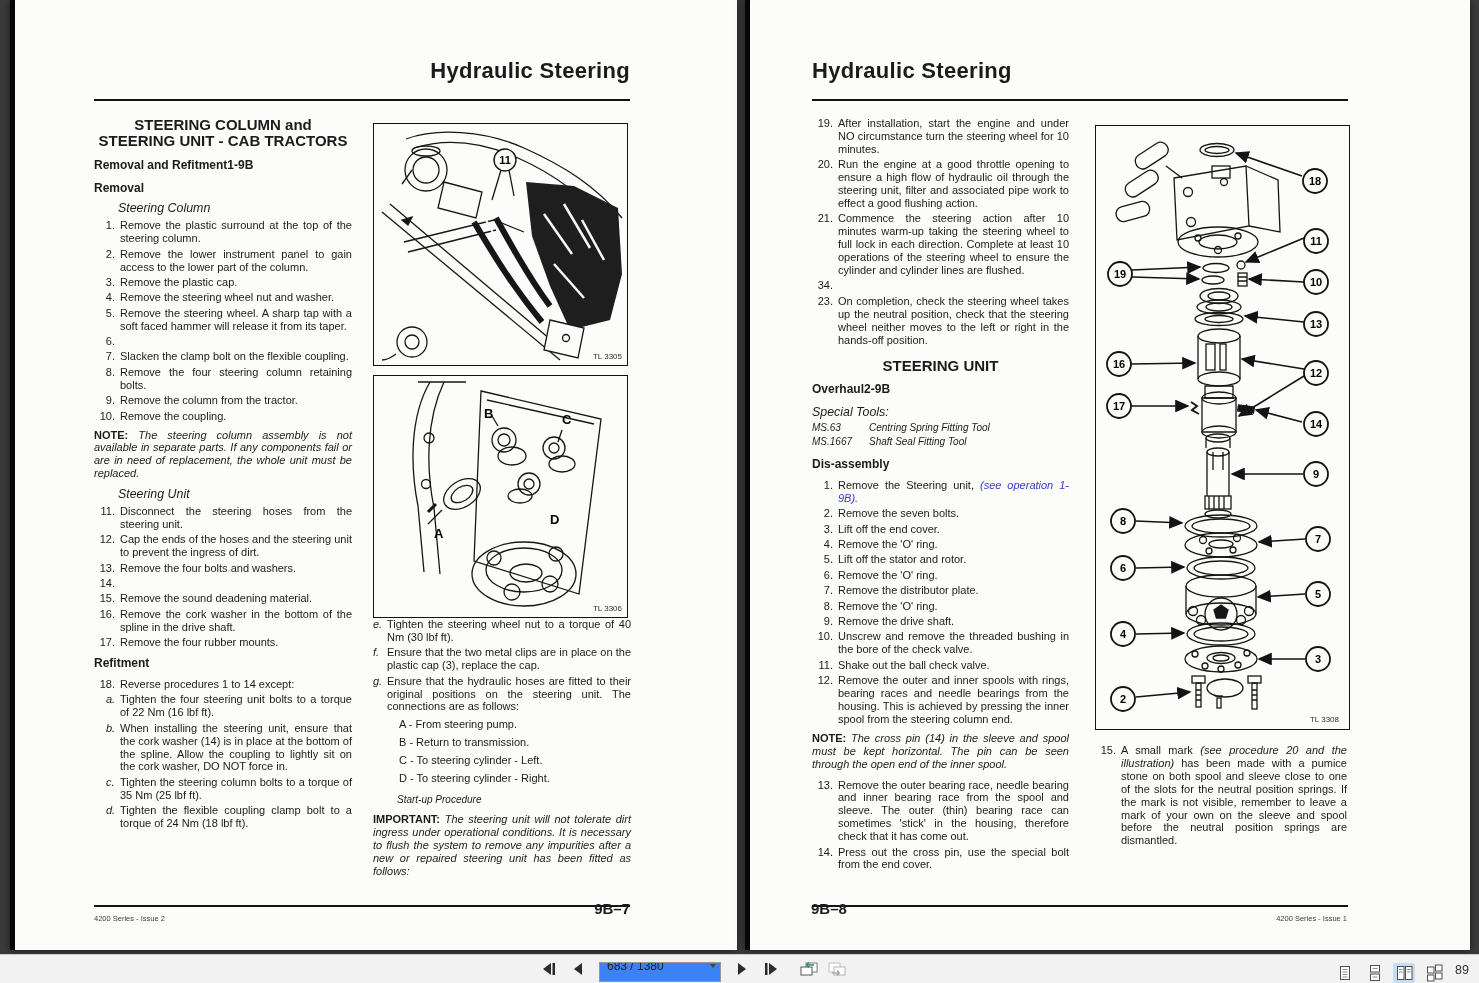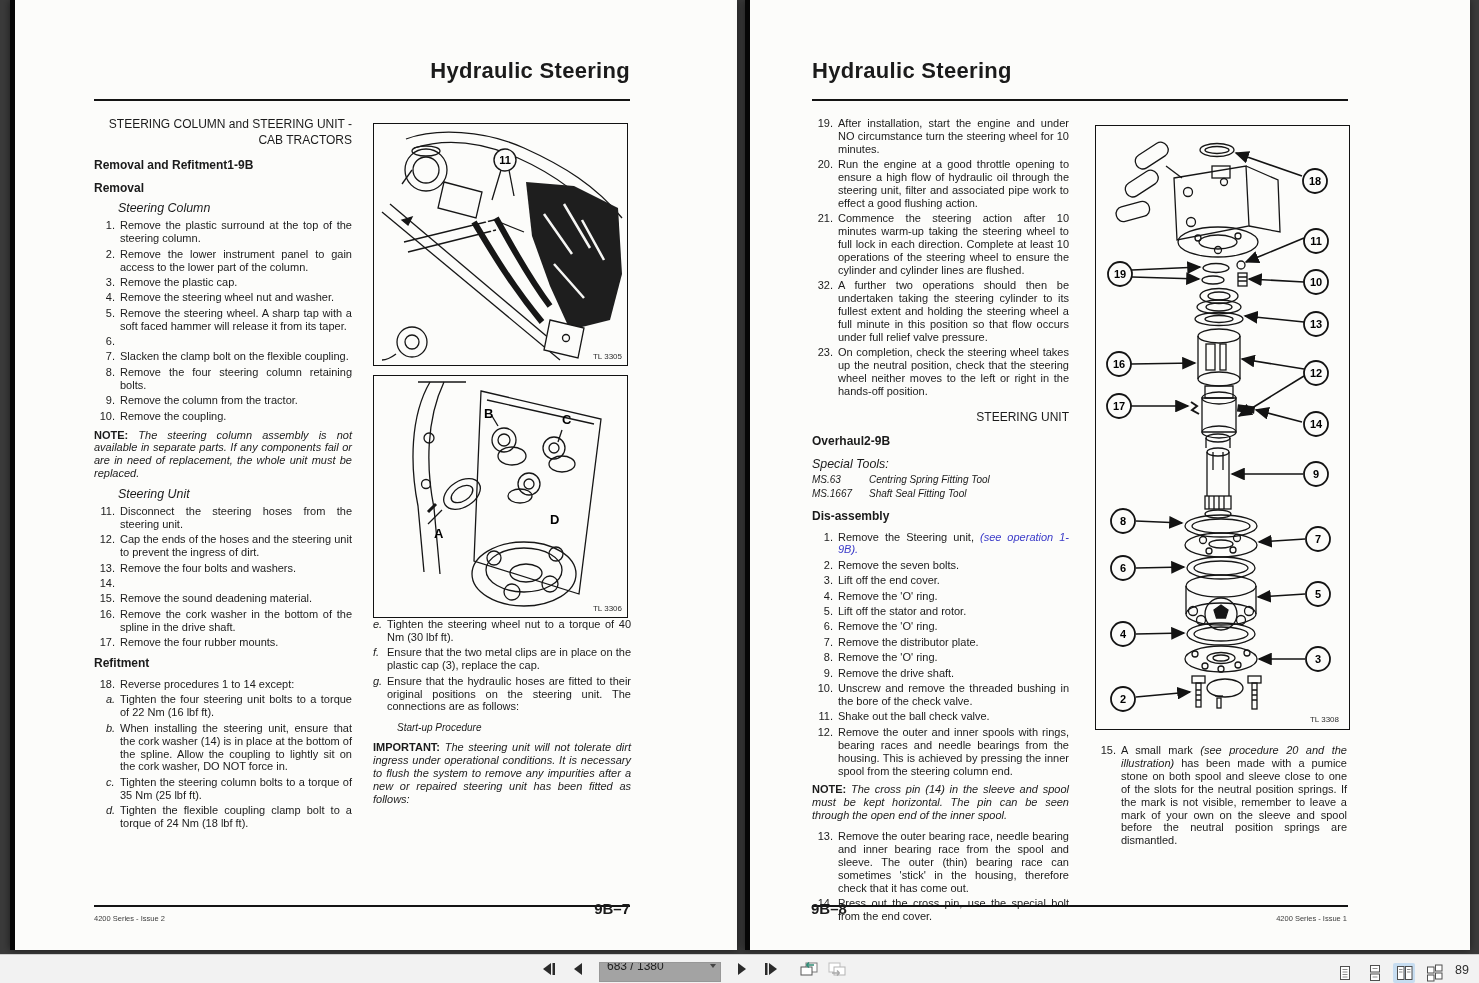--- a/index.html
+++ b/index.html
@@ -15,21 +15,21 @@
 #pgL .trule{left:84px;width:536px}
 #pgR .trule{left:67px;width:536px}
 .frule{position:absolute;top:905px;height:1.6px;background:#141414}
 #pgL .frule{left:84px;width:536px}
 #pgR .frule{left:67px;width:536px}
 .col{position:absolute;font-size:11px;line-height:12.9px;text-align:justify}
 #colLA{left:84px;top:117px;width:258px}
 #colLB{left:363px;top:123px;width:258px}
 #colRA{left:67px;top:117px;width:257px}
 #colRB{left:350px;top:125px;width:252px}
-.hsec{font-size:12px;line-height:15.8px;font-weight:normal;margin:0 0 10px;text-align:right}
+.hsec{font-size:15px;line-height:15.8px;font-weight:bold;margin:0 0 10px;text-align:center}
 .hrow{display:flex;justify-content:flex-start;font-size:12px;font-weight:bold;margin:0 0 10px}
 .hbold{font-size:12px;font-weight:bold;margin:0 0 8px}
 .hital{font-size:12.4px;font-style:italic;margin:2px 0 4px 24px;text-align:left}
 .hital2{font-size:12.4px;font-style:italic;margin:0 0 2px;text-align:left}
 .startup{font-size:10px;font-style:italic;margin:9px 0 6px 24px;text-align:left}
 ul.steps{list-style:none;margin:0 0 4px;padding:0}
 .step{display:flex;margin:0 0 2.5px}
 .step .n{flex:0 0 21px;padding-right:5px;text-align:right}
 .step .t{flex:1;text-align:justify}
 .ltr .n{flex:0 0 14px;padding-right:0;text-align:left;font-style:italic}
@@ -53,21 +53,21 @@
 #pgL .ftr-page{right:107px}
 #pgR .ftr-page{left:66px}
 #pgR .ftr-small{right:123px}
 .link{color:#3a3ac8;font-style:italic}
 
 .tbar{position:absolute;left:0;right:0;bottom:0;height:28px;background:#f2f2f2;border-top:1px solid #cdcdcd}
 .nav{position:absolute;left:537px;top:0;height:28px;display:flex;align-items:center;gap:5px}
 .tbtn,.vbtn{border:0;background:transparent;display:flex;align-items:center;justify-content:center;padding:0;cursor:pointer}
 .tbtn{width:24px;height:22px}
 .pwrap{position:relative;margin:0 4px}
-.pinput{width:122px;height:20px;border:1px solid #979797;background:#a3a3a3;font:12px "Liberation Sans",sans-serif;padding:0 16px 12px 7px;box-sizing:border-box;color:#222}
+.pinput{width:122px;height:20px;border:1px solid #979797;background:#3b82f6;font:12px "Liberation Sans",sans-serif;padding:0 16px 12px 7px;box-sizing:border-box;color:#222}
 .caret{position:absolute;right:5px;top:8px;width:0;height:0;border-left:3.5px solid transparent;border-right:3.5px solid transparent;border-top:4px solid #444}
 .vgrp{position:absolute;right:10px;top:8px;height:28px;display:flex;align-items:flex-start;gap:8px}
 .vbtn{width:22px;height:20px;border-radius:2px}
 .vbtn.act{background:#c7ddf1}
 .zoom{font-size:12.5px;color:#2e2e2e;margin-left:2px}
 .callout{font:bold 11px "Liberation Sans",sans-serif}
 .figline{stroke:#161616;fill:none;stroke-width:1.3}
 </style>
 </head>
 <body>
@@ -294,20 +294,30 @@
         <li class="step ltr">
           <span class="n">f.</span>
           <span class="t">Ensure that the two metal clips are in place on the plastic cap (3), replace the cap.</span>
         </li>
 
         <li class="step ltr">
           <span class="n">g.</span>
           <span class="t">Ensure that the hydraulic hoses are fitted to their original positions on the steering unit. The connections are as follows:</span>
         </li>
       </ul>
+    <div class="conns">
+
+        <div class="conn">A - From steering pump.</div>
+
+        <div class="conn">B - Return to transmission.</div>
+
+        <div class="conn">C - To steering cylinder - Left.</div>
+
+        <div class="conn">D - To steering cylinder - Right.</div>
+      </div>
     <div class="startup">Start-up Procedure</div>
     <p class="note" style="margin:0">
       <b>IMPORTANT:</b>
       <i>The steering unit will not tolerate dirt ingress under operational conditions. It is necessary to flush the system to remove any impurities after a new or repaired steering unit has been fitted as follows:</i>
     </p>
   </div>
 
   <div class="frule"></div>
   <div class="ftr-small">4200 Series - Issue 2</div>
   <div class="ftr-page">9B–7</div>
@@ -330,22 +340,21 @@
           <span class="n">20.</span>
           <span class="t">Run the engine at a good throttle opening to ensure a high flow of hydraulic oil through the steering unit, filter and associated pipe work to effect a good flushing action.</span>
         </li>
 
         <li class="step">
           <span class="n">21.</span>
           <span class="t">Commence the steering action after 10 minutes warm-up taking the steering wheel to full lock in each direction. Complete at least 10 operations of the steering wheel to ensure the cylinder and cylinder lines are flushed.</span>
         </li>
 
         <li class="step">
-          <span class="n">32.</span>
-          <span class="t">A further two operations should then be undertaken taking the steering cylinder to its fullest extent and holding the steering wheel a full minute in this position so that flow occurs under full relief valve pressure.</span>
+          <span class="n">34.</span>
         </li>
 
         <li class="step">
           <span class="n">23.</span>
           <span class="t">On completion, check the steering wheel takes up the neutral position, check that the steering wheel neither moves to the left or right in the hands-off position.</span>
         </li>
       </ul>
     <div class="hsec" style="margin:12px 0 9px">STEERING UNIT</div>
     <div class="hrow">
       <span>Overhaul</span>

